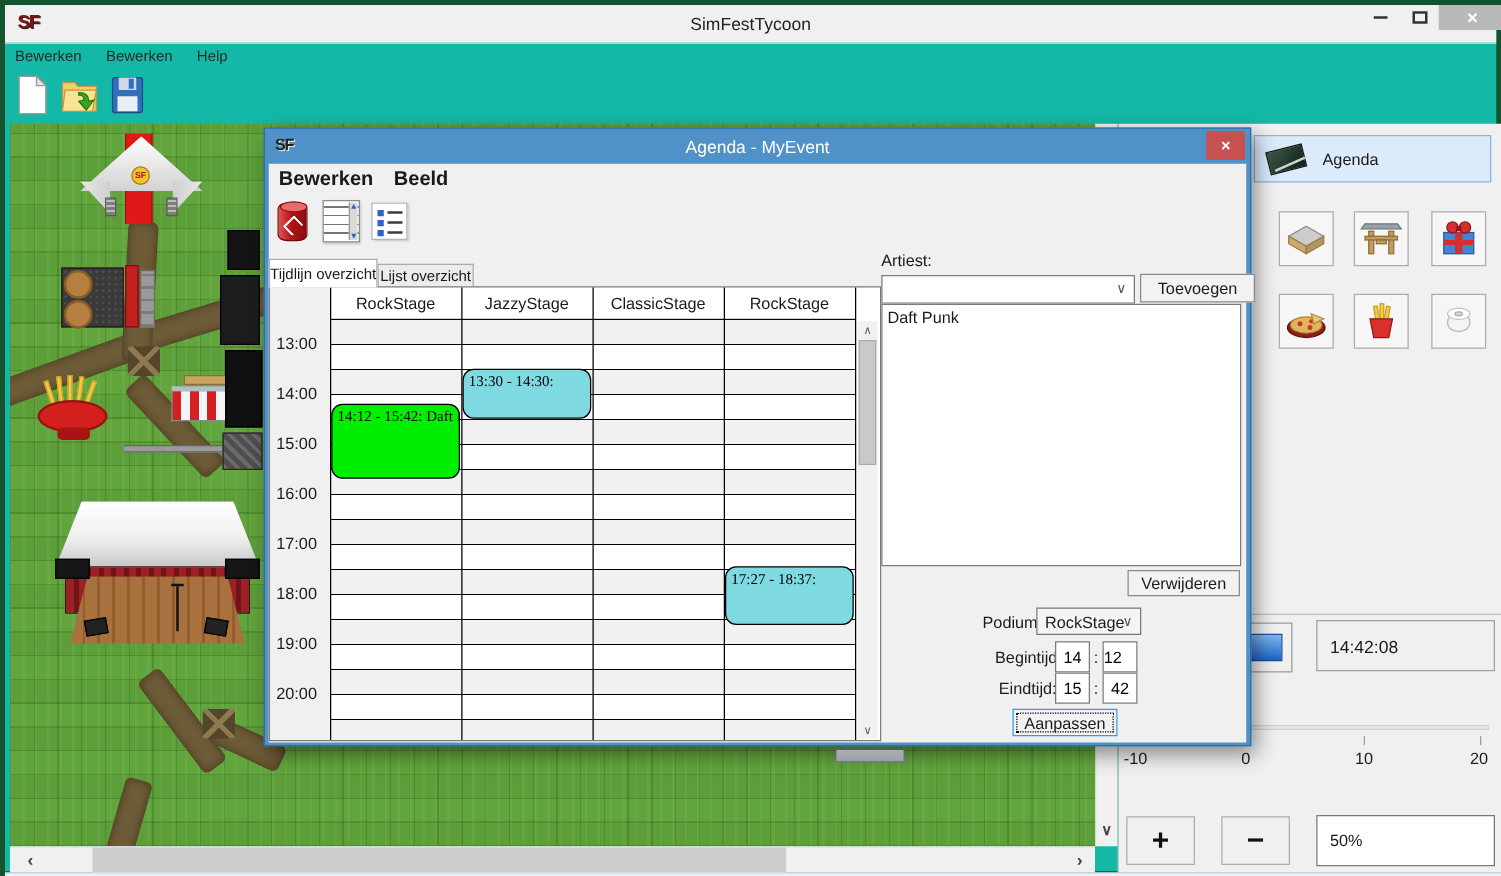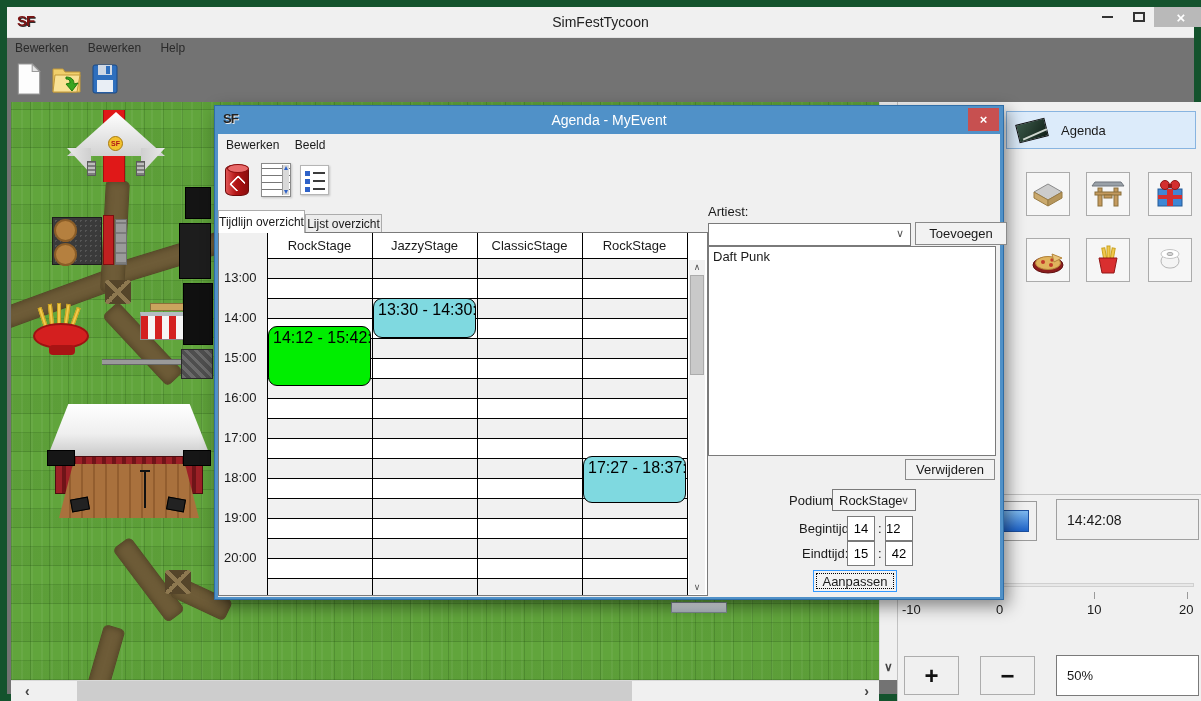--- a/index.html
+++ b/index.html
@@ -1,21 +1,21 @@
 <!DOCTYPE html>
 <html><head>
 <meta charset="utf-8">
 <style>
   * { box-sizing: border-box; margin: 0; padding: 0; }
   html,body { width:1201px; height:701px; overflow:hidden; }
   body { font-family:"Liberation Sans", sans-serif; background:#f0f0f0; position:relative;
          -webkit-font-smoothing:antialiased; color:#1a1a1a; }
 
   
-  #win { position:absolute; inset:0; border:7px solid #14532d; background:#737373; }
+  #win { position:absolute; inset:0; border:4px solid #14532d; background:#14b8a6; }
   #titlebar { position:absolute; left:0; top:0; right:0; height:30px; background:#f0f0f0; }
   #app-logo { position:absolute; left:10px; top:5px; font-weight:900; font-size:15px; color:#7c1313;
               text-shadow:1px 1px 0 #2e2e2e; letter-spacing:-1px; }
   #app-title { position:absolute; left:0; right:0; top:7px; text-align:center; font-size:14px; color:#222; }
   .winbtn { position:absolute; top:0; height:20px; display:flex; align-items:center; justify-content:center; cursor:default; }
   #btn-min { left:1085px; width:30px; }
   #btn-min .dash { width:11px; height:2px; background:#333; }
   #btn-max { left:1117px; width:30px; }
   #btn-max .sq { width:12px; height:10px; border:2px solid #333; background:transparent; }
   #btn-close { left:1147px; width:54px; background:#b9b9b9; color:#fff; font-size:15px; font-weight:bold; }
@@ -145,21 +145,21 @@
   
   #dialog { position:absolute; left:207px; top:98px; width:790px; height:495px; background:#5091c8;
             border:1px solid #2f6da6; box-shadow:4px 6px 16px rgba(0,0,0,.45); z-index:10; }
   #dlg-title { position:absolute; left:0; top:0; right:0; height:28px; color:#fff; font-size:14px; }
   #dlg-title .txt { position:absolute; left:0; right:0; top:6px; text-align:center; }
   #dlg-sf { position:absolute; left:8px; top:5px; font-weight:900; font-size:13px; color:#222;
             text-shadow:1px 1px 0 #e8e8e8; letter-spacing:-1px; }
   #dlg-close { position:absolute; right:4px; top:2px; width:31px; height:23px; background:#c75050; color:#fff;
                font-size:13px; font-weight:bold; display:flex; align-items:center; justify-content:center; }
   #dlg-body { position:absolute; left:3px; top:28px; width:782px; height:463px; background:#f0f0f0; }
-  #dlg-menu { position:absolute; left:4px; top:2px; font-size:12px; }
+  #dlg-menu { position:absolute; left:4px; top:2px; font-size:16px;font-weight:bold; }
   #dlg-menu span { display:inline-block; padding:2px 8px 0 4px; }
 
   #tb-bin { position:absolute; left:7px; top:31px; width:24px; height:31px; background:linear-gradient(90deg,#e15555,#b31414 45%,#8c0d0d);
             border:1px solid #6d0a0a; border-radius:8px/5px; }
   #tb-bin::before { content:""; position:absolute; left:1px; top:-2px; width:20px; height:7px; border-radius:50%;
                     background:#e86a6a; border:1px solid #8c0d0d; }
   #tb-bin::after { content:""; position:absolute; left:6px; top:11px; width:9px; height:9px;
                    border:2px solid #fff; border-radius:2px; transform:rotate(45deg); border-right:none; }
   #tb-list { position:absolute; left:43px; top:29px; width:30px; height:34px; background:#fff; border:1px solid #8a8a8a;
              box-shadow:1px 1px 2px rgba(0,0,0,.2);
@@ -181,22 +181,22 @@
   .time-label { position:absolute; left:5px; font-size:13px; color:#1a1a1a; }
   #grid-header { position:absolute; left:48px; top:0; width:420px; height:25px; display:flex; }
   #grid-header .hc { flex:1; text-align:center; font-size:13px; padding-top:5px; }
   #grid-body { position:absolute; left:48px; top:25px; width:420px; height:337px;
                background-image:
                  repeating-linear-gradient(180deg, #000 0 1px, transparent 1px 20px),
                  repeating-linear-gradient(180deg, #f1f1f1 0 20px, #ffffff 20px 40px); }
   .vline { position:absolute; top:0; width:1px; height:362px; background:#000; }
   #hline-header { position:absolute; left:48px; top:25px; width:420px; height:1px; background:#000; }
 
-  .event { position:absolute; border:1px solid #000; border-radius:9px; font-size:16px; padding:2px 0 0 4px;
-           white-space:nowrap; overflow:hidden; color:#000; }
+  .event { position:absolute; border:1px solid #000; border-radius:9px; font-size:12px; padding:2px 0 0 4px;
+           white-space:nowrap; overflow:hidden; color:#000;font-family:Liberation Serif, serif; }
   .ev-cyan { background:#7fd9e0; }
   .ev-green { background:#00ee00; }
 
   #grid-vscroll { position:absolute; left:470px; top:27px; width:16px; height:334px; background:#f1f1f1; }
   #grid-vscroll .ar { position:absolute; left:0; width:16px; text-align:center; font-size:9px; color:#555; }
   #grid-vthumb { position:absolute; left:1px; top:15px; width:14px; height:100px; background:#c9c9c9; border:1px solid #ababab; }
 
   .lbl { position:absolute; font-size:13px; color:#1a1a1a; }
   .field { position:absolute; background:#fff; border:1px solid #7a7a7a; font-size:13px; font-family:"Liberation Sans",sans-serif; }
   .btn { position:absolute; background:#f2f2f2; border:1px solid #8a8a8a; font-size:13px; text-align:center;

